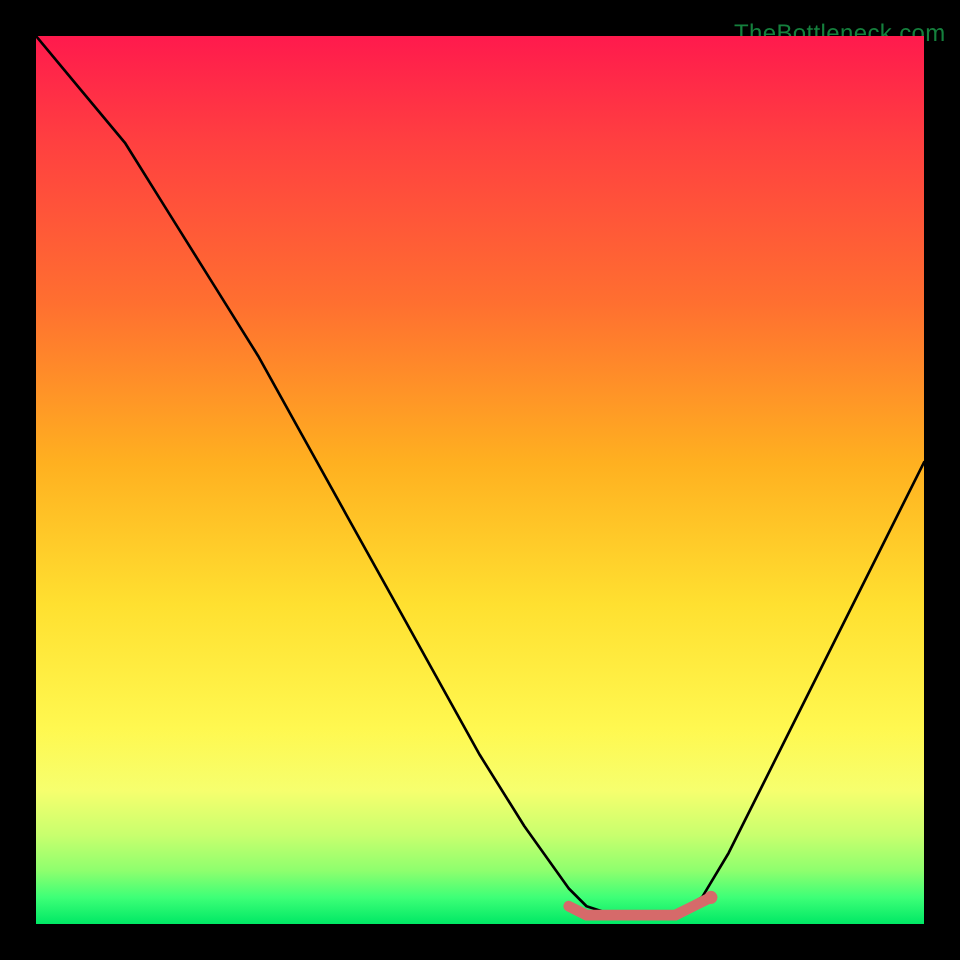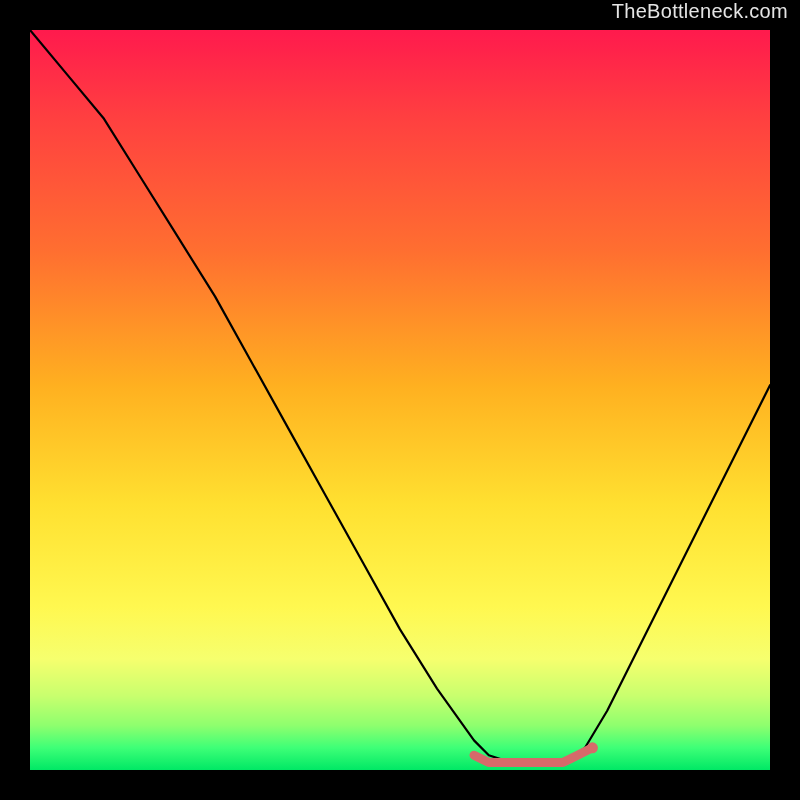--- a/index.html
+++ b/index.html
@@ -31,24 +31,24 @@
       #ffe030 64%,
       #fff850 78%,
       #f6ff6e 85%,
       #c8ff6e 90%,
       #8eff6e 94%,
       #3eff77 97%,
       #00e865 100%);
   }
   .watermark {
     position: absolute;
-    top: 0;
+    top: 17px;
     right: 12px;
     font: 20px Arial, Helvetica, sans-serif;
-    color: #e5e5e5;
+    color: #15803d;
     letter-spacing: 0.3px;
     user-select: none;
   }
   svg.curve {
     position: absolute;
     top: 0; left: 0;
     width: 740px; height: 740px;
   }
 </style>
 </head>

